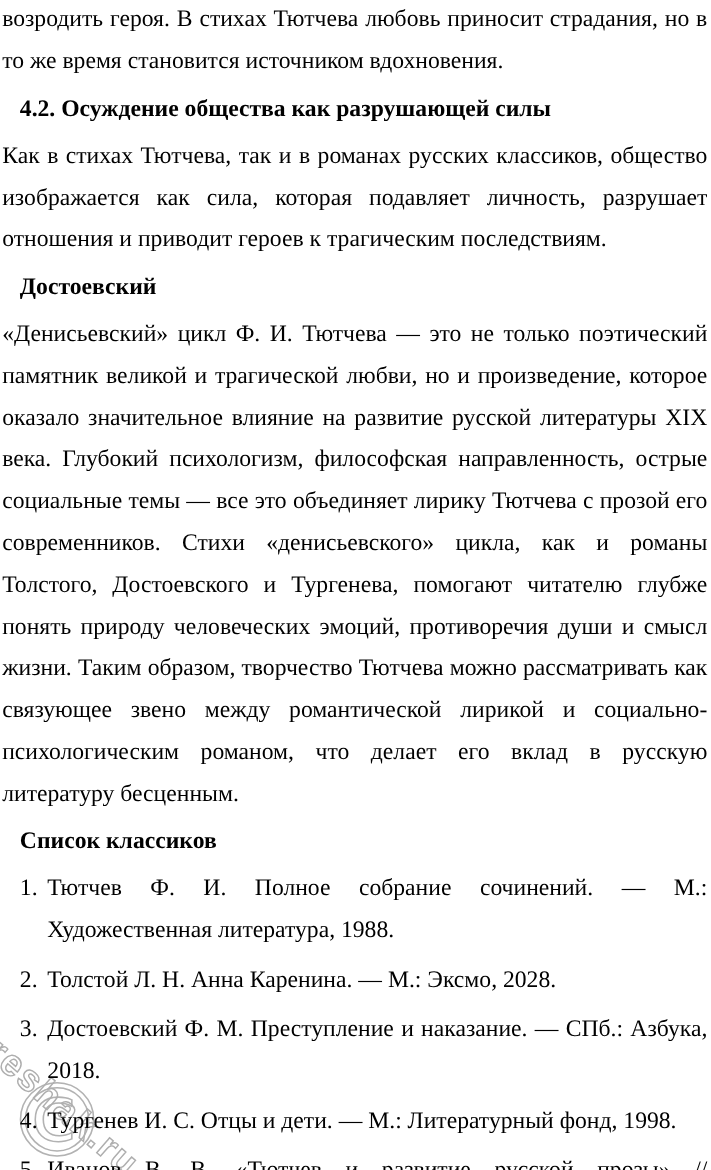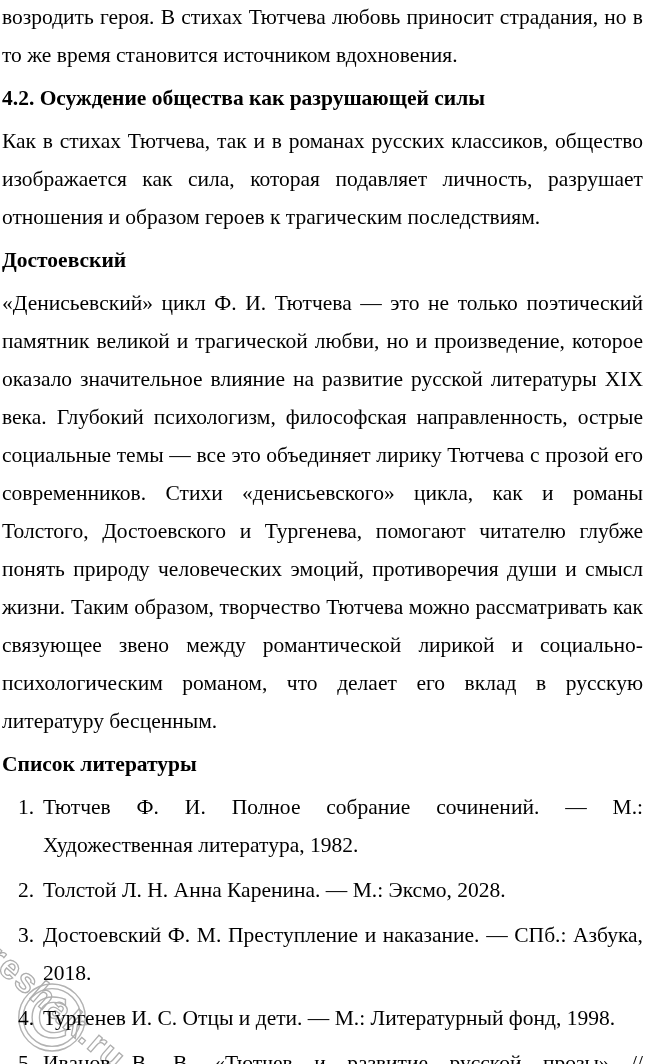--- a/index.html
+++ b/index.html
@@ -46,21 +46,21 @@
     color: #000000;
     font-size: 21.5px;
     line-height: 38px;
   }
   .para {
     margin: 5px 0 0 0;
     text-align: justify;
   }
   .para.first { margin-top: -2px; }
   .heading {
-    margin: 5px 0 0 0;
+    margin: 5px 0 0 16px;
     font-weight: bold;
     font-size: 21.5px;
     line-height: 38px;
     text-align: left;
   }
   .biblist { margin: 0; }
   .bibitem {
     position: relative;
     margin-top: 7px;
     padding-left: 41px;
@@ -82,33 +82,33 @@
     <span class="wm-copyright">©</span>
     <span class="wm-text">reshak.ru</span>
   </div>
 
   <div class="content">
 
     <p class="para first">возродить героя. В стихах Тютчева любовь приносит страдания, но в то же время становится источником вдохновения.</p>
 
     <h3 class="heading">4.2. Осуждение общества как разрушающей силы</h3>
 
-    <p class="para">Как в стихах Тютчева, так и в романах русских классиков, общество изображается как сила, которая подавляет личность, разрушает отношения и образом героев к трагическим последствиям.</p>
+    <p class="para">Как в стихах Тютчева, так и в романах русских классиков, общество изображается как сила, которая подавляет личность, разрушает отношения и приводит героев к трагическим последствиям.</p>
 
     <h3 class="heading">Достоевский</h3>
 
     <p class="para">«Денисьевский» цикл Ф. И. Тютчева — это не только поэтический памятник великой и трагической любви, но и произведение, которое оказало значительное влияние на развитие русской литературы XIX века. Глубокий психологизм, философская направленность, острые социальные темы — все это объединяет лирику Тютчева с прозой его современников. Стихи «денисьевского» цикла, как и романы Толстого, Достоевского и Тургенева, помогают читателю глубже понять природу человеческих эмоций, противоречия души и смысл жизни. Таким образом, творчество Тютчева можно рассматривать как связующее звено между романтической лирикой и социально-психологическим романом, что делает его вклад в русскую литературу бесценным.</p>
 
-    <h3 class="heading">Список литературы</h3>
+    <h3 class="heading">Список классиков</h3>
 
     <div class="biblist">
 
       <div class="bibitem first">
         <span class="num">1.</span>
-        <span class="itext">Тютчев Ф. И. Полное собрание сочинений. — М.: Художественная литература, 1982.</span>
+        <span class="itext">Тютчев Ф. И. Полное собрание сочинений. — М.: Художественная литература, 1988.</span>
       </div>
 
       <div class="bibitem">
         <span class="num">2.</span>
         <span class="itext">Толстой Л. Н. Анна Каренина. — М.: Эксмо, 2028.</span>
       </div>
 
       <div class="bibitem">
         <span class="num">3.</span>
         <span class="itext">Достоевский Ф. М. Преступление и наказание. — СПб.: Азбука, 2018.</span>

